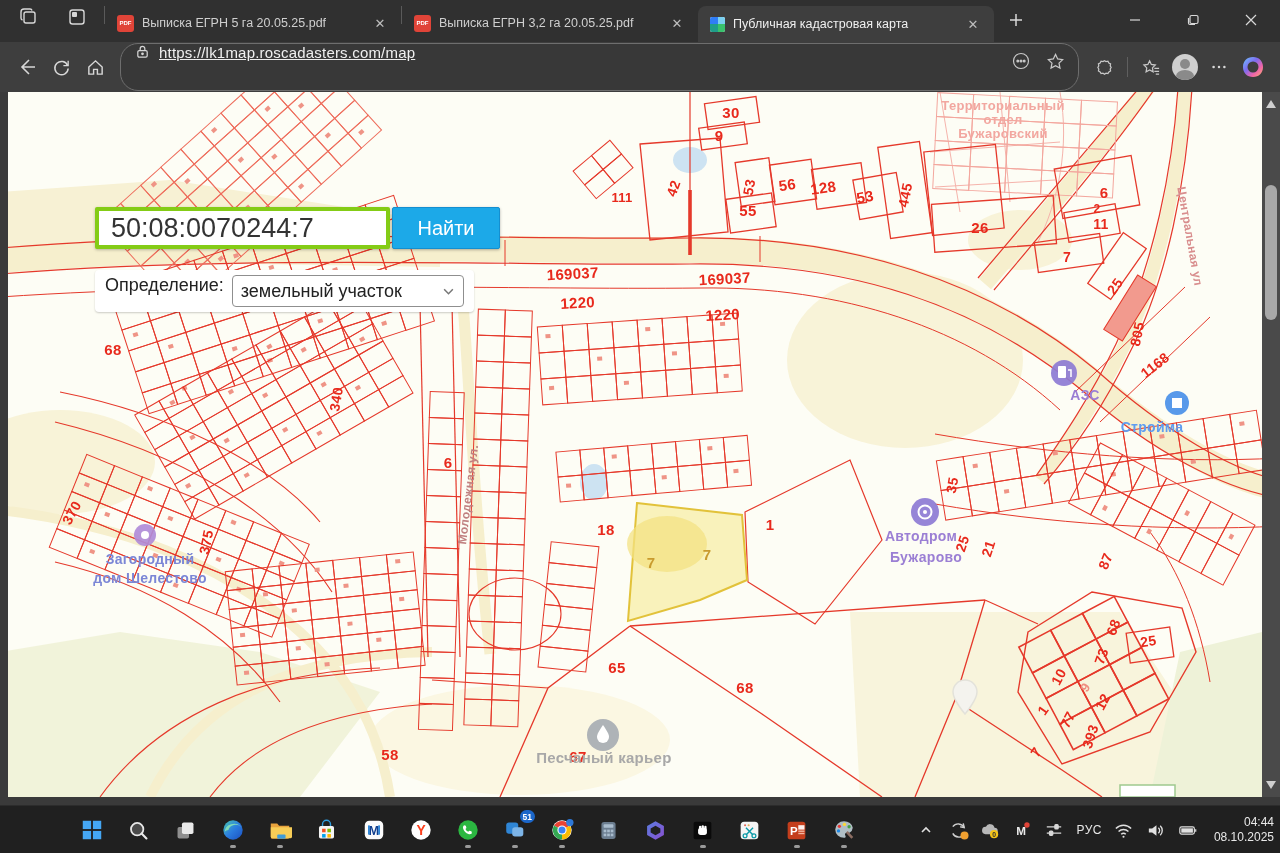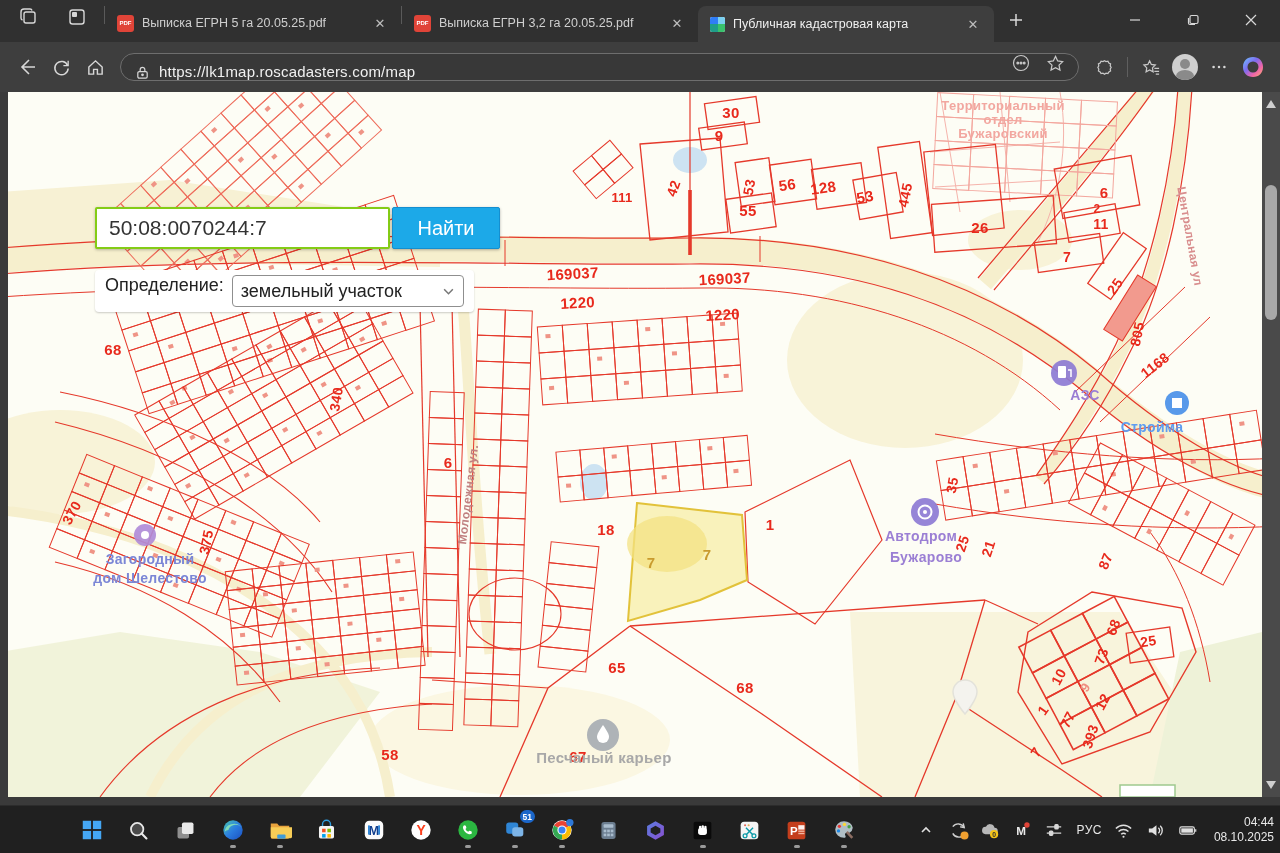--- a/index.html
+++ b/index.html
@@ -22,43 +22,43 @@
   .favsq { width:15px; height:15px; flex:none; display:grid; grid-template-columns:1fr 1fr; grid-template-rows:1fr 1fr; border-radius:2px; overflow:hidden; background:#fff; }
   .favsq i:nth-child(1){background:#2f7df6}.favsq i:nth-child(2){background:#7ad0f0}
   .favsq i:nth-child(3){background:#1f9e8a}.favsq i:nth-child(4){background:#39c26d}
   .newtab { width:28px; height:28px; margin:6px 0 0 8px; display:flex; align-items:center; justify-content:center; }
   .wctl { position:absolute; right:0; top:0; height:40px; display:flex; }
   .wctl div { width:58px; height:40px; display:flex; align-items:center; justify-content:center; }
 
   .toolbar { position:absolute; left:0; top:42px; width:1280px; height:50px;
     background:#3e3e3e; display:flex; align-items:center; }
   .navic { width:34px; height:34px; display:flex; align-items:center; justify-content:center; border-radius:6px; flex:none; }
-  .pill { height:28px; flex:1; margin:0 8px; background:#383838; border:1px solid #6e6e6e;
-    border-radius:18px; display:flex; align-items:flex-end; padding:0 6px 0 14px; color:#ececec; }
+  .pill { height:48px; flex:1; margin:0 8px; background:#383838; border:1px solid #6e6e6e;
+    border-radius:18px; display:flex; align-items:flex-start; padding:0 6px 0 14px; color:#ececec;text-decoration:underline; }
   .url { font-size:15px; flex:1; color:#f0f0f0; letter-spacing:.2px; }
   .rt-icons { display:flex; align-items:center; margin-right:10px; }
   .vdiv { width:1px; height:20px; background:#5f5f5f; margin:0 6px; }
   .avatar { width:26px; height:26px; border-radius:50%; background:#cfcfcf; position:relative; overflow:hidden; flex:none; }
   .avatar i { position:absolute; left:8px; top:5px; width:10px; height:10px; border-radius:50%; background:#8a8a8a; }
   .avatar b { position:absolute; left:4px; top:16px; width:18px; height:12px; border-radius:50%; background:#8a8a8a; }
 
   
   .mapwrap { position:absolute; left:0; top:92px; width:1280px; height:705px; background:#fdfdf5; }
   #map-svg { position:absolute; left:0; top:0; }
   .edgeL { position:absolute; left:0; top:92px; width:8px; height:713px; background:#3a3a3a; z-index:5; }
   .botstrip { position:absolute; left:0; top:797px; width:1280px; height:8px; background:#3a3a3a; z-index:5; }
   .sbar { position:absolute; right:0; top:92px; width:18px; height:705px; background:#4a4a4a; z-index:6; }
   .sbar .up { position:absolute; left:4px; top:8px; width:0; height:0; border-left:5px solid transparent; border-right:5px solid transparent; border-bottom:8px solid #cfcfcf; }
   .sbar .dn { position:absolute; left:4px; bottom:8px; width:0; height:0; border-left:5px solid transparent; border-right:5px solid transparent; border-top:8px solid #cfcfcf; }
   .sbar .thumb { position:absolute; left:3px; top:93px; width:12px; height:135px; background:#a8a8a8; border-radius:7px; }
 
   .panel { position:absolute; left:95px; top:115px; z-index:4; width:420px; }
   .srow { display:flex; }
-  .sinput { width:295px; height:42px; background:#fff; border:2px solid #84cc16; border-radius:2px;
-    font-size:21px; color:#333; padding:12px 12px; outline:none; box-shadow:0 1px 3px rgba(0,0,0,.25);
+  .sinput { width:295px; height:42px; background:#fff; border:4px solid #84cc16; border-radius:2px;
+    font-size:27px; color:#333; padding:12px 12px; outline:none; box-shadow:0 1px 3px rgba(0,0,0,.25);
     font-family:"Liberation Sans", sans-serif; }
   .sbtn { width:108px; height:42px; margin-left:2px; background:#1ca9e8; color:#fff; border:1px solid #148fd0;
     font-size:20px; border-radius:2px; box-shadow:0 1px 3px rgba(0,0,0,.3); font-family:"Liberation Sans", sans-serif; }
   .frow { margin-top:21px; background:#fff; border-radius:4px; padding:5px 10px; display:inline-flex;
     align-items:flex-start; gap:8px; box-shadow:0 1px 2px rgba(0,0,0,.2); }
   .flabel { font-size:18px; color:#222; }
   .fselect { width:232px; height:32px; border:1px solid #8f8f8f; border-radius:4px; background:#fff;
     display:flex; align-items:center; justify-content:space-between; padding:0 8px 0 8px; font-size:18px; color:#222;gap:20px; }
 
   

